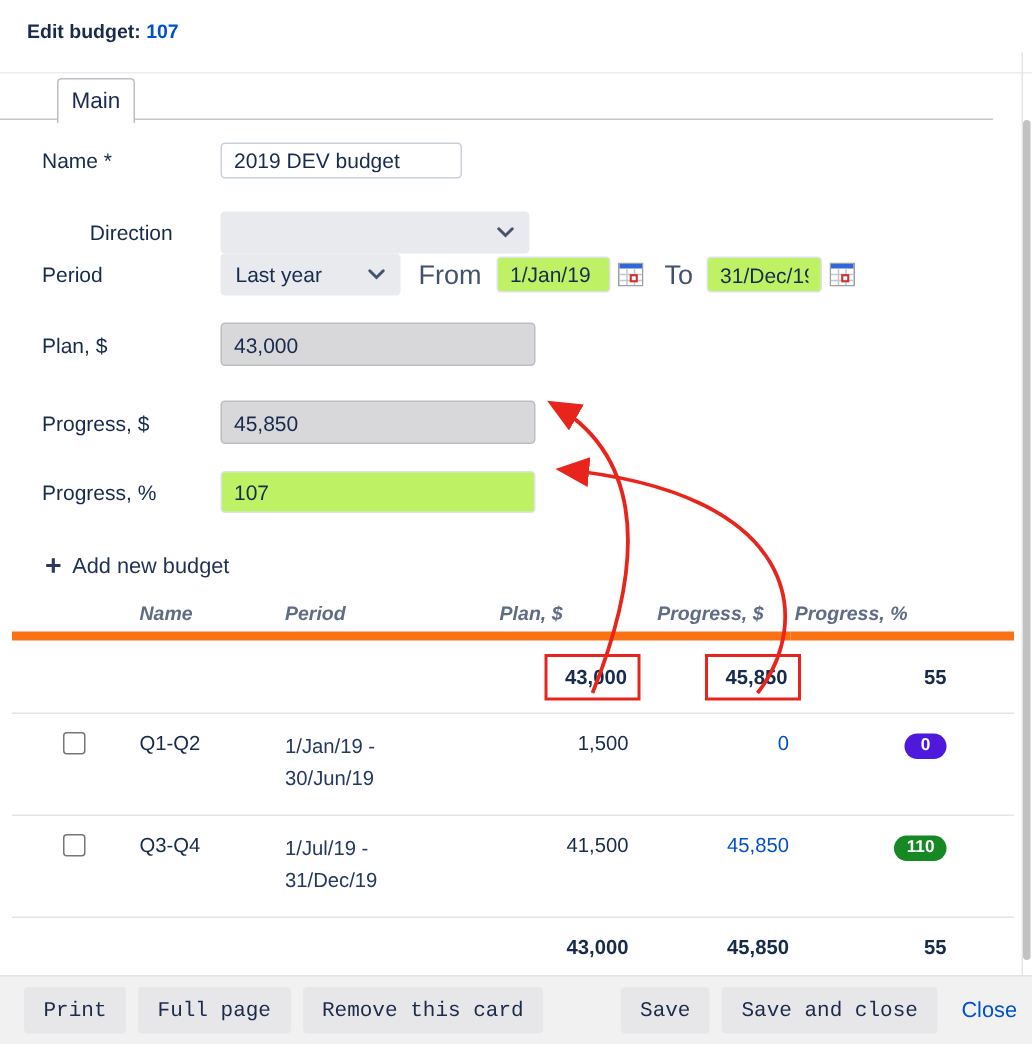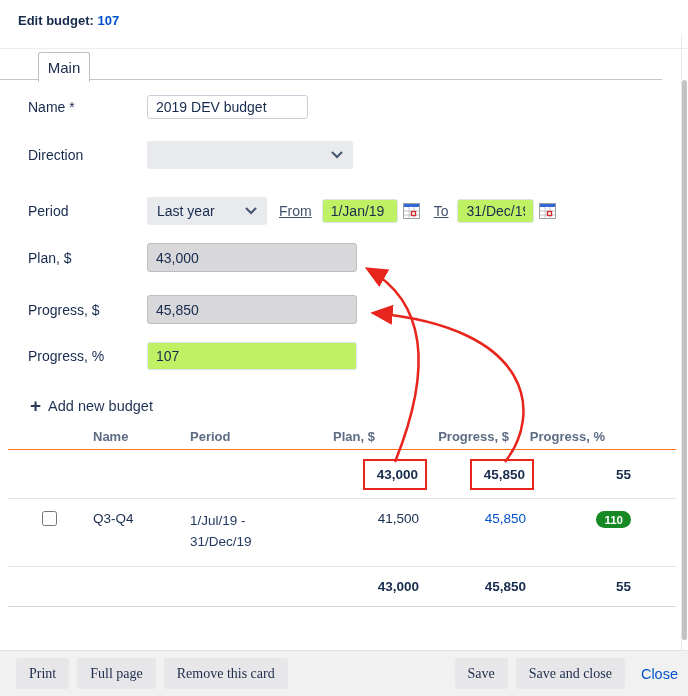--- a/index.html
+++ b/index.html
@@ -20,44 +20,44 @@
   
   .form{padding:15px 4px 0 28px;}
   .frow{display:flex;align-items:center;}
   .frow .lbl{width:119px;font-size:14px;color:#172b4d;flex:none;}
   input.txt{box-sizing:border-box;height:24px;border:1px solid #c9cfd8;border-radius:3px;
     padding:0 8px;font-size:14px;color:#172b4d;font-family:"Liberation Sans",sans-serif;background:#fff;}
   input.txt.soft{border-color:#dde2e9;background:#bef264;}
   input.txt.disabled{background:#d8d8da;border-color:#bcbec3;}
   .sel{box-sizing:border-box;height:28px;background:#e9eaee;border-radius:3px;display:flex;
     align-items:center;justify-content:space-between;padding:0 10px;font-size:14px;color:#172b4d;cursor:pointer;}
-  .mini-lbl{color:#42526e;font-size:14px;text-decoration:underline;}
+  .mini-lbl{color:#42526e;font-size:18px;}
   .cal{width:17px;height:16px;margin-left:5px;flex:none;cursor:pointer;}
 
   .r-name{margin-bottom:22px;}
-  .r-dir{margin-bottom:28px;}
+  .r-dir{margin-bottom:0;text-align:center;}
   .r-period{margin-bottom:18px;}
   .r-plan{margin-bottom:23px;}
   .r-prog{margin-bottom:18px;}
   .r-pct{margin-bottom:0;}
 
   
   .addb{margin:26px 0 0 30px;height:20px;display:flex;align-items:center;gap:7px;cursor:pointer;}
   .addb .plus{font-size:19px;font-weight:bold;color:#2b3a5c;line-height:16px;}
   .addb .txt{font-size:14.5px;color:#1f3154;}
 
   
   table.budget{table-layout:fixed;width:668px;margin:7px 0 0 8px;border-collapse:collapse;}
   table.budget th{font-size:13px;font-weight:bold;color:#5e6c84;height:24px;vertical-align:middle;}
   th.h-name{text-align:left;padding-left:13px;}
   th.h-period{text-align:left;padding-left:10px;}
   th.h-plan{text-align:right;padding-right:45px;}
   th.h-prog{text-align:right;padding-right:18px;}
   th.h-pct{text-align:right;padding-right:71px;}
-  tr.hdr{border-bottom:1px solid #f97316;}
+  tr.hdr{border-bottom:6px solid #f97316;font-style:italic;}
   tr.totals td{height:46px;vertical-align:middle;font-weight:bold;font-size:13.5px;}
   tr.totals{border-bottom:1px solid #e4e4e7;}
   tr.datarow{border-bottom:1px solid #e4e4e7;}
   tr.datarow td{height:54px;vertical-align:top;padding-top:12px;font-size:13.5px;}
   tr.bottom-totals td{height:37px;vertical-align:middle;font-weight:bold;font-size:13.5px;}
   tr.bottom-totals{border-bottom:1px solid #d5d5d8;}
   td.c-check{padding-left:34px;}
   td.c-name{padding-left:13px;}
   td.c-period{padding-left:10px;line-height:1.55;color:#23395f;}
   td.c-plan{text-align:right;}
@@ -68,21 +68,21 @@
   .badge{display:inline-block;min-width:12px;text-align:center;border-radius:9px;padding:2.5px 8px;
     color:#fff;font-size:11.5px;font-weight:bold;line-height:12px;}
   input.cb{width:15px;height:15px;margin:0;accent-color:#fff;cursor:pointer;}
 
   
   .footer{position:absolute;left:0;right:0;bottom:0;height:46px;background:#f1f1f2;
     border-top:1px solid #e3e3e5;display:flex;align-items:center;justify-content:space-between;
     padding:0 10px 0 16px;box-sizing:border-box;z-index:6;}
   .fgroup{display:flex;align-items:center;gap:8px;}
   .btn{background:#e7e7e9;border:none;border-radius:3px;height:31px;padding:0 13px;
-    font-size:14px;color:#1c2b4a;font-family:Liberation Serif, serif;cursor:pointer;}
+    font-size:14px;color:#1c2b4a;font-family:Liberation Mono, monospace;cursor:pointer;}
   .chkwrap{display:flex;align-items:center;gap:7px;margin-left:9px;font-size:14px;color:#16294d;}
   .close-link{color:#0052cc;font-size:14.5px;margin-left:8px;cursor:pointer;}
 
   
   svg.overlay{position:absolute;inset:0;z-index:5;pointer-events:none;}
   .vline{position:absolute;right:6px;top:35px;bottom:46px;width:0;border-left:1px solid #e6e6ea;z-index:4;}
   .thumb{position:absolute;right:1px;top:80px;height:560px;width:5px;background:#c2c2c4;border-radius:3px;z-index:4;}
 </style>
 </head>
 <body>
@@ -191,20 +191,28 @@
     <tr class="totals">
       <td></td>
           <td></td>
           <td></td>
       <td class="c-plan"><span class="redbox"><span>43,000</span></span></td>
       <td class="c-prog"><span class="redbox"><span>45,850</span></span></td>
       <td class="c-pct">55</td>
     </tr>
     <tr class="datarow">
       <td class="c-check"><input type="checkbox" class="cb" style=""></td>
+      <td class="c-name">Q1-Q2</td>
+      <td class="c-period"><span>1/Jan/19 -</span><br><span>30/Jun/19</span></td>
+      <td class="c-plan">1,500</td>
+      <td class="c-prog"><a class="linkval">0</a></td>
+      <td class="c-pct"><span class="badge" style="background-color: rgb(79, 24, 221);">0</span></td>
+    </tr>
+    <tr class="datarow">
+      <td class="c-check"><input type="checkbox" class="cb" style=""></td>
       <td class="c-name">Q3-Q4</td>
       <td class="c-period"><span>1/Jul/19 -</span><br><span>31/Dec/19</span></td>
       <td class="c-plan">41,500</td>
       <td class="c-prog"><a class="linkval">45,850</a></td>
       <td class="c-pct"><span class="badge" style="background-color: rgb(22, 136, 36);">110</span></td>
     </tr>
     <tr class="bottom-totals">
       <td></td>
           <td></td>
           <td></td>

